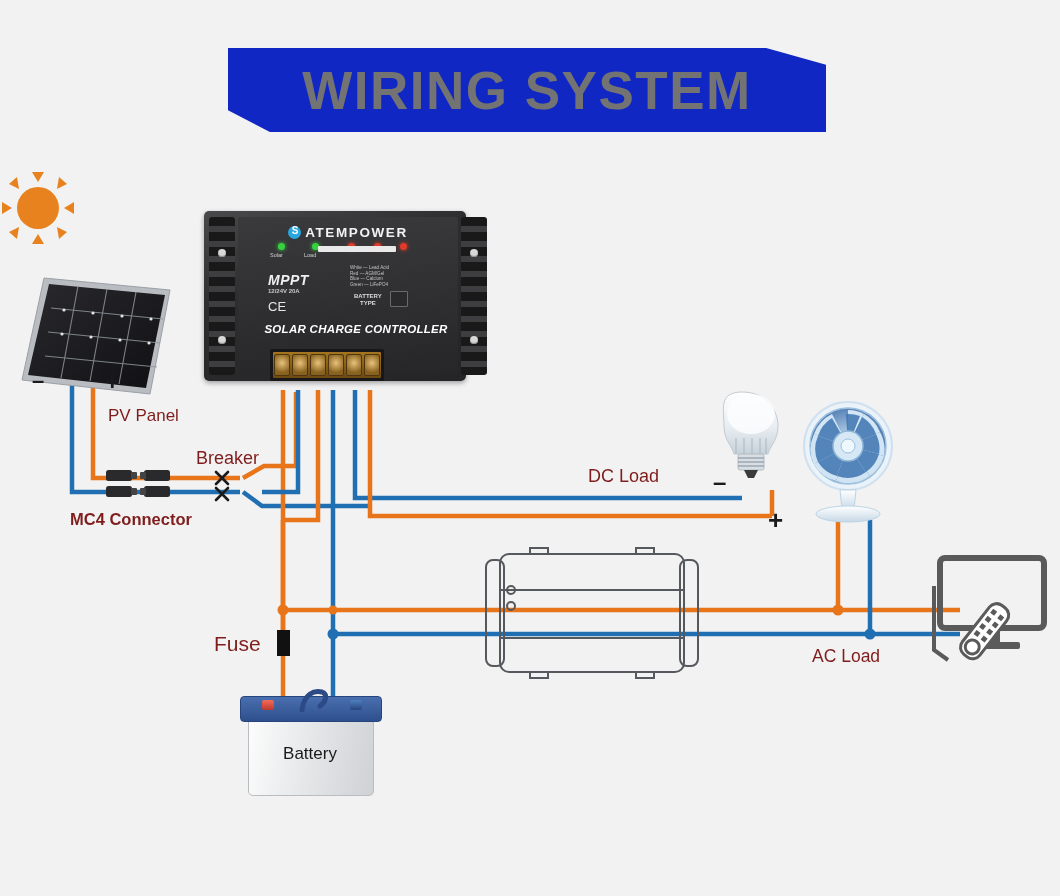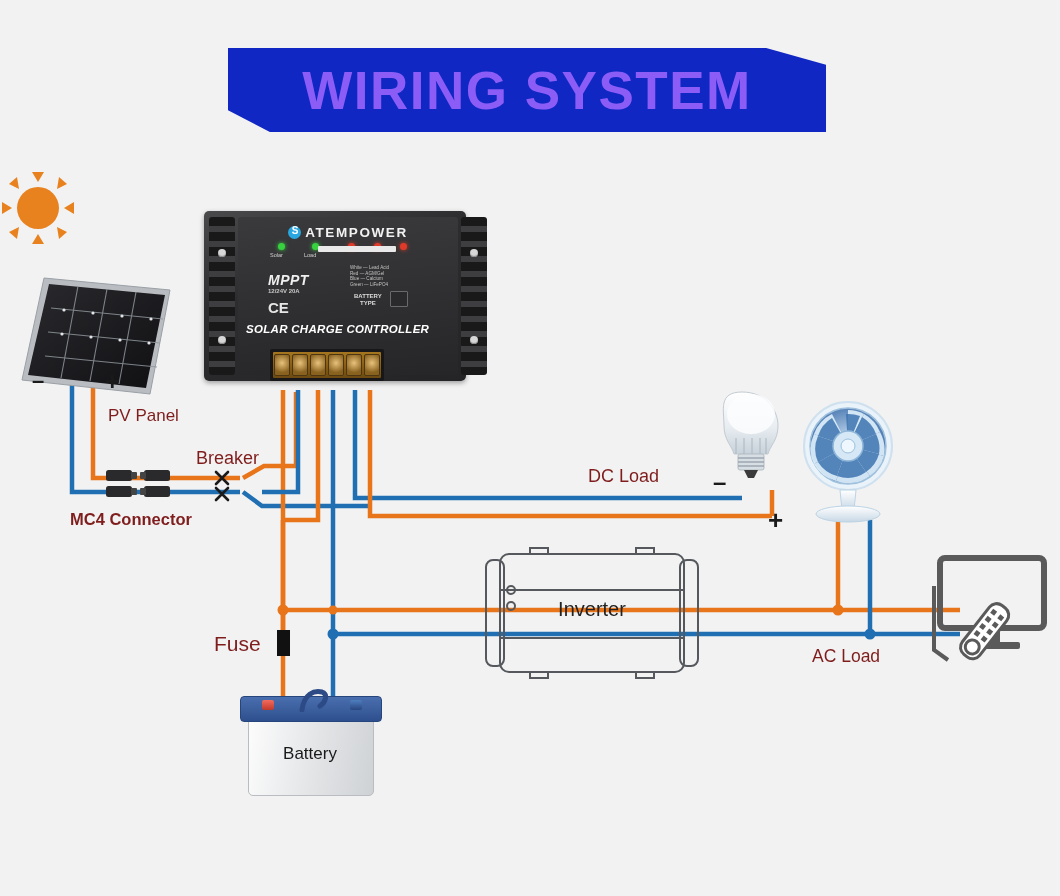--- a/index.html
+++ b/index.html
@@ -5,21 +5,21 @@
   html,body{margin:0;padding:0;background:#f2f2f2;}
   body{width:1060px;height:896px;position:relative;overflow:hidden;
        font-family:"Liberation Sans",sans-serif;}
   #stage{position:absolute;left:0;top:0;width:1060px;height:896px;background:#f2f2f2;}
   #svgroot{position:absolute;left:0;top:0;}
   .lbl{position:absolute;color:#7f1d1d;white-space:nowrap;}
   #banner-shape{position:absolute;left:228px;top:48px;width:598px;height:84px;background:#1127c4;
     clip-path:polygon(0 0, 90% 0, 100% 20%, 100% 100%, 7% 100%, 0 74%);}
   #banner-title{position:absolute;left:228px;top:48px;width:598px;height:84px;
     display:flex;align-items:center;justify-content:center;
-    color:#8b5cf6;font-size:53px;font-weight:bold;letter-spacing:1.5px;}
+    color:#737373;font-size:53px;font-weight:bold;letter-spacing:1.5px;}
   
   #ctrl{position:absolute;left:204px;top:211px;width:288px;height:178px;}
   .ctrl-body{position:absolute;left:0;top:0;width:262px;height:170px;
     background:linear-gradient(160deg,#4a4a4c 0%,#2d2d2f 38%,#242426 100%);
     border-radius:5px;box-shadow:0 2px 5px rgba(0,0,0,.35);}
   .fin-col{position:absolute;top:6px;width:26px;height:158px;
     background:repeating-linear-gradient(#191919 0 9px,#3e3e40 9px 15px);
     border-radius:3px;}
   .fin-l{left:5px;} .fin-r{right:5px;}
   .screw{position:absolute;width:8px;height:8px;border-radius:50%;
@@ -32,27 +32,27 @@
     background:#2aa7e0;vertical-align:-2px;margin-right:4px;position:relative;}
   .brandmark:after{content:"S";position:absolute;left:3.5px;top:-1px;
     color:#fff;font-size:10px;font-weight:bold;}
   .leds{position:absolute;left:26px;top:26px;width:150px;height:12px;}
   .led{position:absolute;width:7px;height:7px;border-radius:50%;}
   .ledlabel{position:absolute;color:#cfcfcf;font-size:5.5px;top:9px;}
   .whitebar{position:absolute;left:80px;top:29px;width:78px;height:6px;background:#e9e9e9;border-radius:1px;}
   .mppt{position:absolute;left:30px;top:55px;color:#efefef;
     font-size:14px;font-weight:bold;font-style:italic;letter-spacing:.5px;text-align:center;}
   .mppt-sub{position:absolute;left:30px;top:71px;color:#c9c9c9;font-size:6px;font-weight:bold;}
-  .cemark{position:absolute;left:30px;top:82px;color:#e6e6e6;font-size:15px;font-weight:bold;}
+  .cemark{position:absolute;left:30px;top:82px;color:#e6e6e6;font-size:13px;font-weight:normal;}
   .legend{position:absolute;left:112px;top:48px;color:#c2c2c2;font-size:4.6px;line-height:5.6px;}
   .battype{position:absolute;left:116px;top:76px;color:#dcdcdc;font-size:6px;
     font-weight:bold;text-align:center;line-height:7px;}
   .batbox{position:absolute;left:152px;top:74px;width:16px;height:14px;
     border:1px solid #6a6a6a;background:#2a2a2c;border-radius:1px;}
-  .scc{position:absolute;left:8px;right:0;top:106px;color:#fff;
+  .scc{position:absolute;left:16px;right:0;top:106px;text-align:center;color:#fff;
     font-size:11.5px;font-weight:bold;font-style:italic;letter-spacing:.3px;}
   .termblock{position:absolute;left:66px;top:138px;width:114px;height:32px;
     background:#17171a;border-radius:2px;padding:3px;box-sizing:border-box;}
   .termstrip{position:absolute;left:3px;top:3px;width:108px;height:26px;
     background:linear-gradient(#a5761f,#6d4a12);display:flex;border-radius:1px;}
   .term{flex:1;margin:2px 1px;border-radius:2px;
     background:radial-gradient(circle at 50% 40%,#e7c27a,#8a6220 70%);
     border:1px solid #4e3710;}
   
   #batt{position:absolute;left:240px;top:682px;width:140px;height:112px;}
@@ -367,23 +367,20 @@
     <div class="batt-body"></div>
     <div class="batt-top"></div>
     <div class="batt-cap" style="left:22px;background:linear-gradient(#f26b5c,#c0392b);"></div>
     <div class="batt-cap" style="left:110px;background:linear-gradient(#4f7fc0,#28457f);"></div>
     <svg class="batt-handle" viewBox="0 0 34 24">
       <path d="M4,22 C6,6 16,2 24,4 C30,6 28,14 22,18" fill="none" stroke="#2c4a86" stroke-width="5" stroke-linecap="round"></path>
     </svg>
     <div class="batt-text">Battery</div>
   </div>
 
-  <div id="inv">
-    <div class="inv-text">Inverter</div>
-  </div>
 
   <div class="fuse-box"></div>
 
   <div class="lbl l-pv">PV Panel</div>
   <div class="lbl l-mc4">MC4 Connector</div>
   <div class="lbl l-breaker">Breaker</div>
   <div class="lbl l-fuse">Fuse</div>
   <div class="lbl l-dc">DC Load</div>
   <div class="lbl l-ac">AC Load</div>
 

